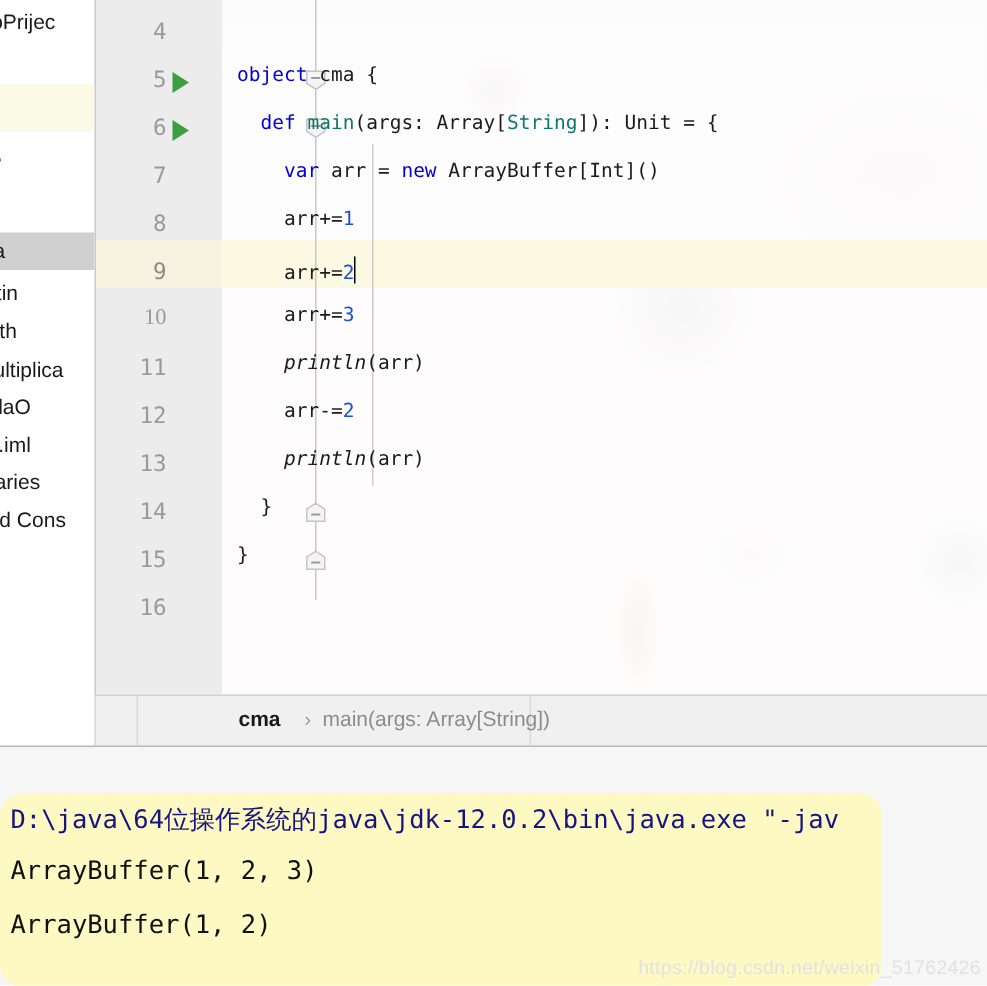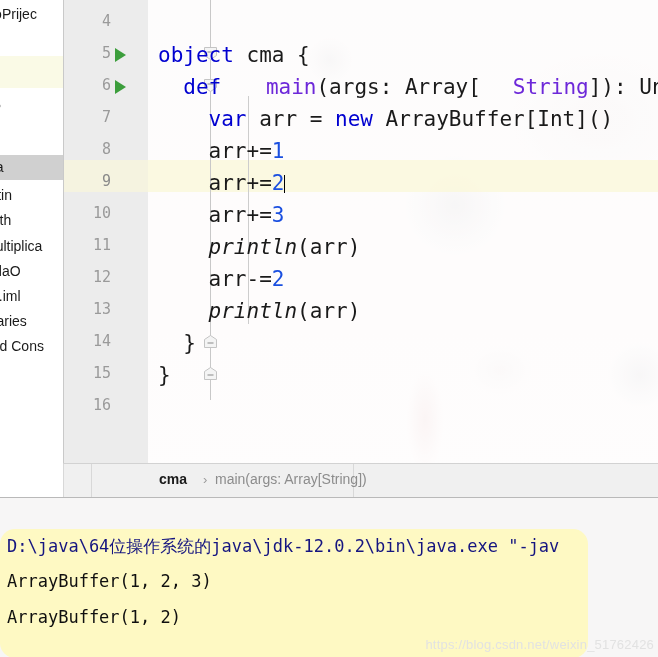--- a/index.html
+++ b/index.html
@@ -142,27 +142,27 @@
     position: absolute;
     width: 1px;
     background: #cdcdcd;
     z-index: 4;
   }
 
   .codeline {
     position: absolute;
     left: 0;
     font-family: "DejaVu Sans Mono", "Liberation Mono", monospace;
-    font-size: 21px;
+    font-size: 13px;
     color: #1a1a1a;
     white-space: pre;
     z-index: 6;
   }
   .kw { color: #0000d0; }
-  .type { color: #6d28d9; margin-left: 32px; }
+  .type { color: #0f766e; }
   .num { color: #1a4fe0; }
   .fn-it { font-style: italic; }
   .caret {
     display: inline-block;
     width: 1px;
     height: 18px;
     background: #000;
     vertical-align: -3px;
     margin-left: 0px;
   }
@@ -324,21 +324,21 @@
             <line x1="4.5" y1="6" x2="10.5" y2="6" stroke="#9a9a9a" stroke-width="1.2"></line>
           </svg>
         </div>
         <div class="codeline" style="left: 95px; top: 75px;"><span>  </span><span class="kw">def </span><span class="type">main</span><span>(args: Array[</span><span class="type">String</span><span>]): Unit = {</span></div>
         <div class="lineno" style="top: 108px;">7</div>
         <div class="codeline" style="left: 95px; top: 107px; text-align: center;"><span>    </span><span class="kw">var </span><span>arr = </span><span class="kw">new </span><span>ArrayBuffer[Int]()</span></div>
         <div class="lineno" style="top: 140px;">8</div>
         <div class="codeline" style="left: 95px; top: 139px;"><span>    arr+=</span><span class="num">1</span></div>
         <div class="lineno current" style="top: 172px;">9</div>
         <div class="codeline" style="left: 95px; top: 171px;"><span>    arr+=</span><span class="num">2</span><span class="caret"></span></div>
-        <div class="lineno" style="top: 204px;">10</div>
+        <div class="lineno" style="top: 204px; font-family: Liberation Serif, serif;">10</div>
         <div class="codeline" style="left: 95px; top: 203px;"><span>    arr+=</span><span class="num">3</span></div>
         <div class="lineno" style="top: 236px;">11</div>
         <div class="codeline" style="left: 95px; top: 235px;"><span>    </span><span class="fn-it">println</span><span>(arr)</span></div>
         <div class="lineno" style="top: 268px;">12</div>
         <div class="codeline" style="left: 95px; top: 267px;"><span>    arr-=</span><span class="num">2</span></div>
         <div class="lineno" style="top: 300px;">13</div>
         <div class="codeline" style="left: 95px; top: 299px;"><span>    </span><span class="fn-it">println</span><span>(arr)</span></div>
         <div class="lineno" style="top: 332px;">14</div>
         <div class="fold-marker" style="top: 334px;">
           <svg width="15" height="15" viewBox="0 0 15 15">

